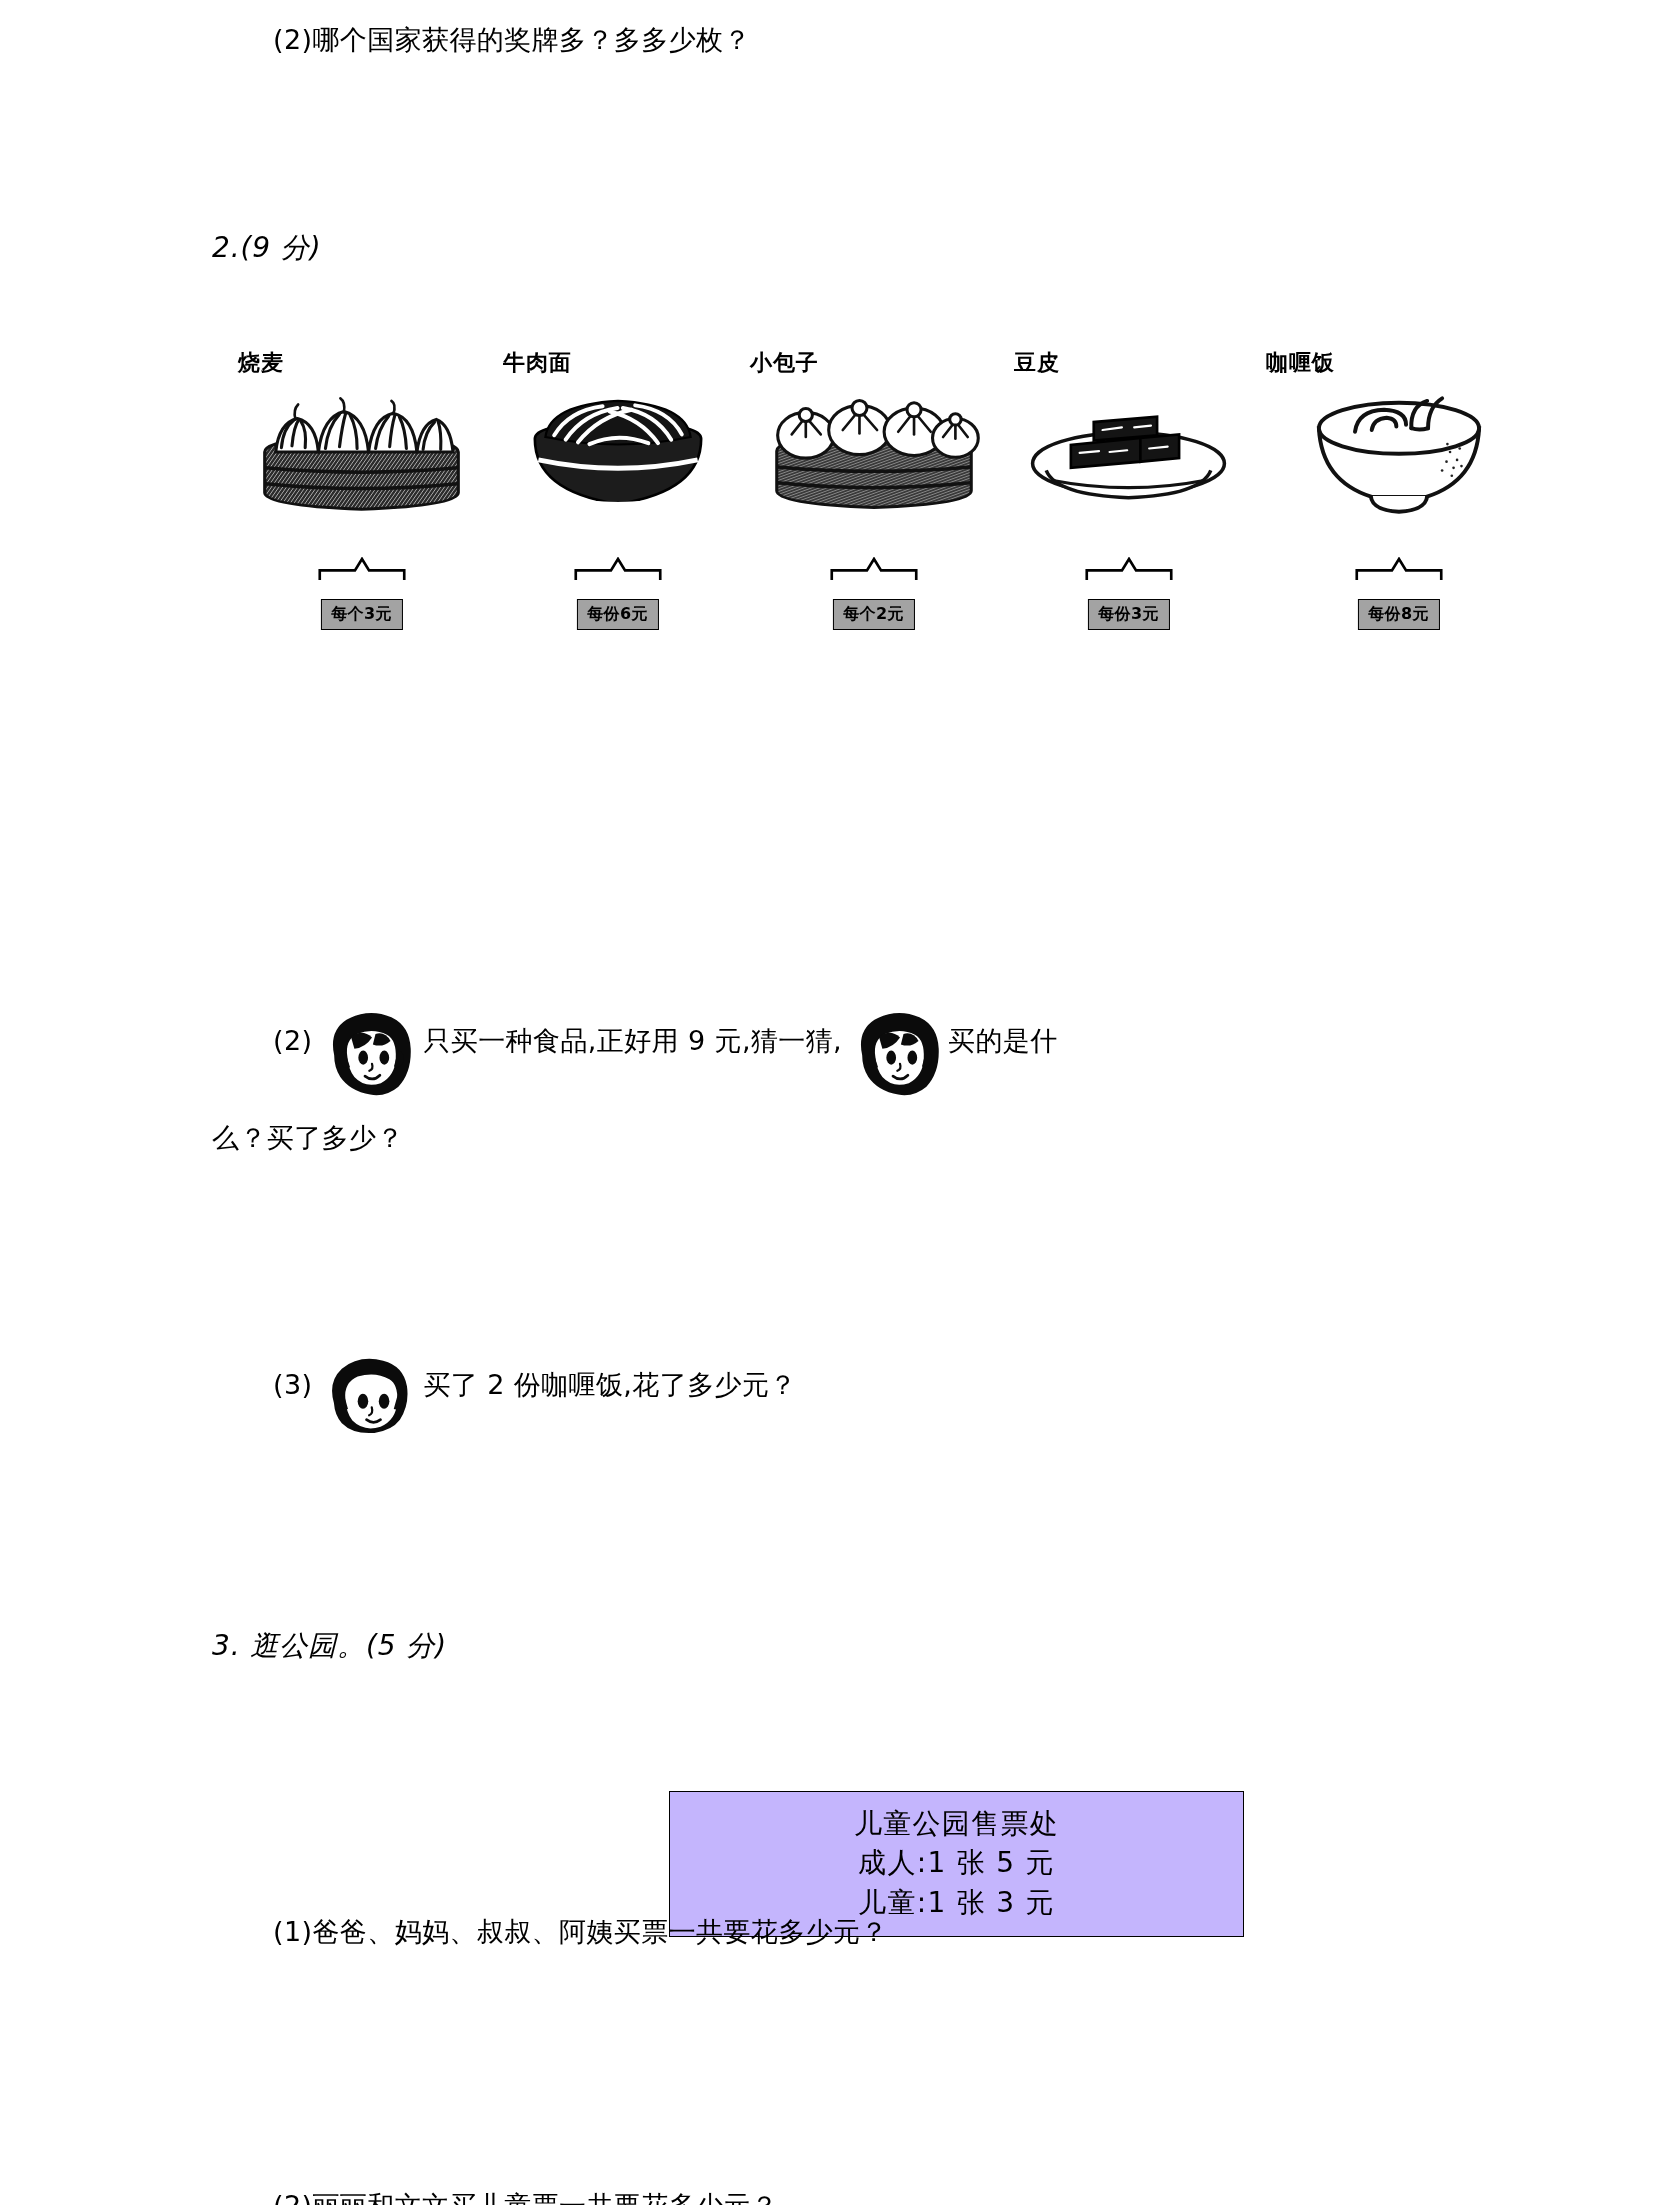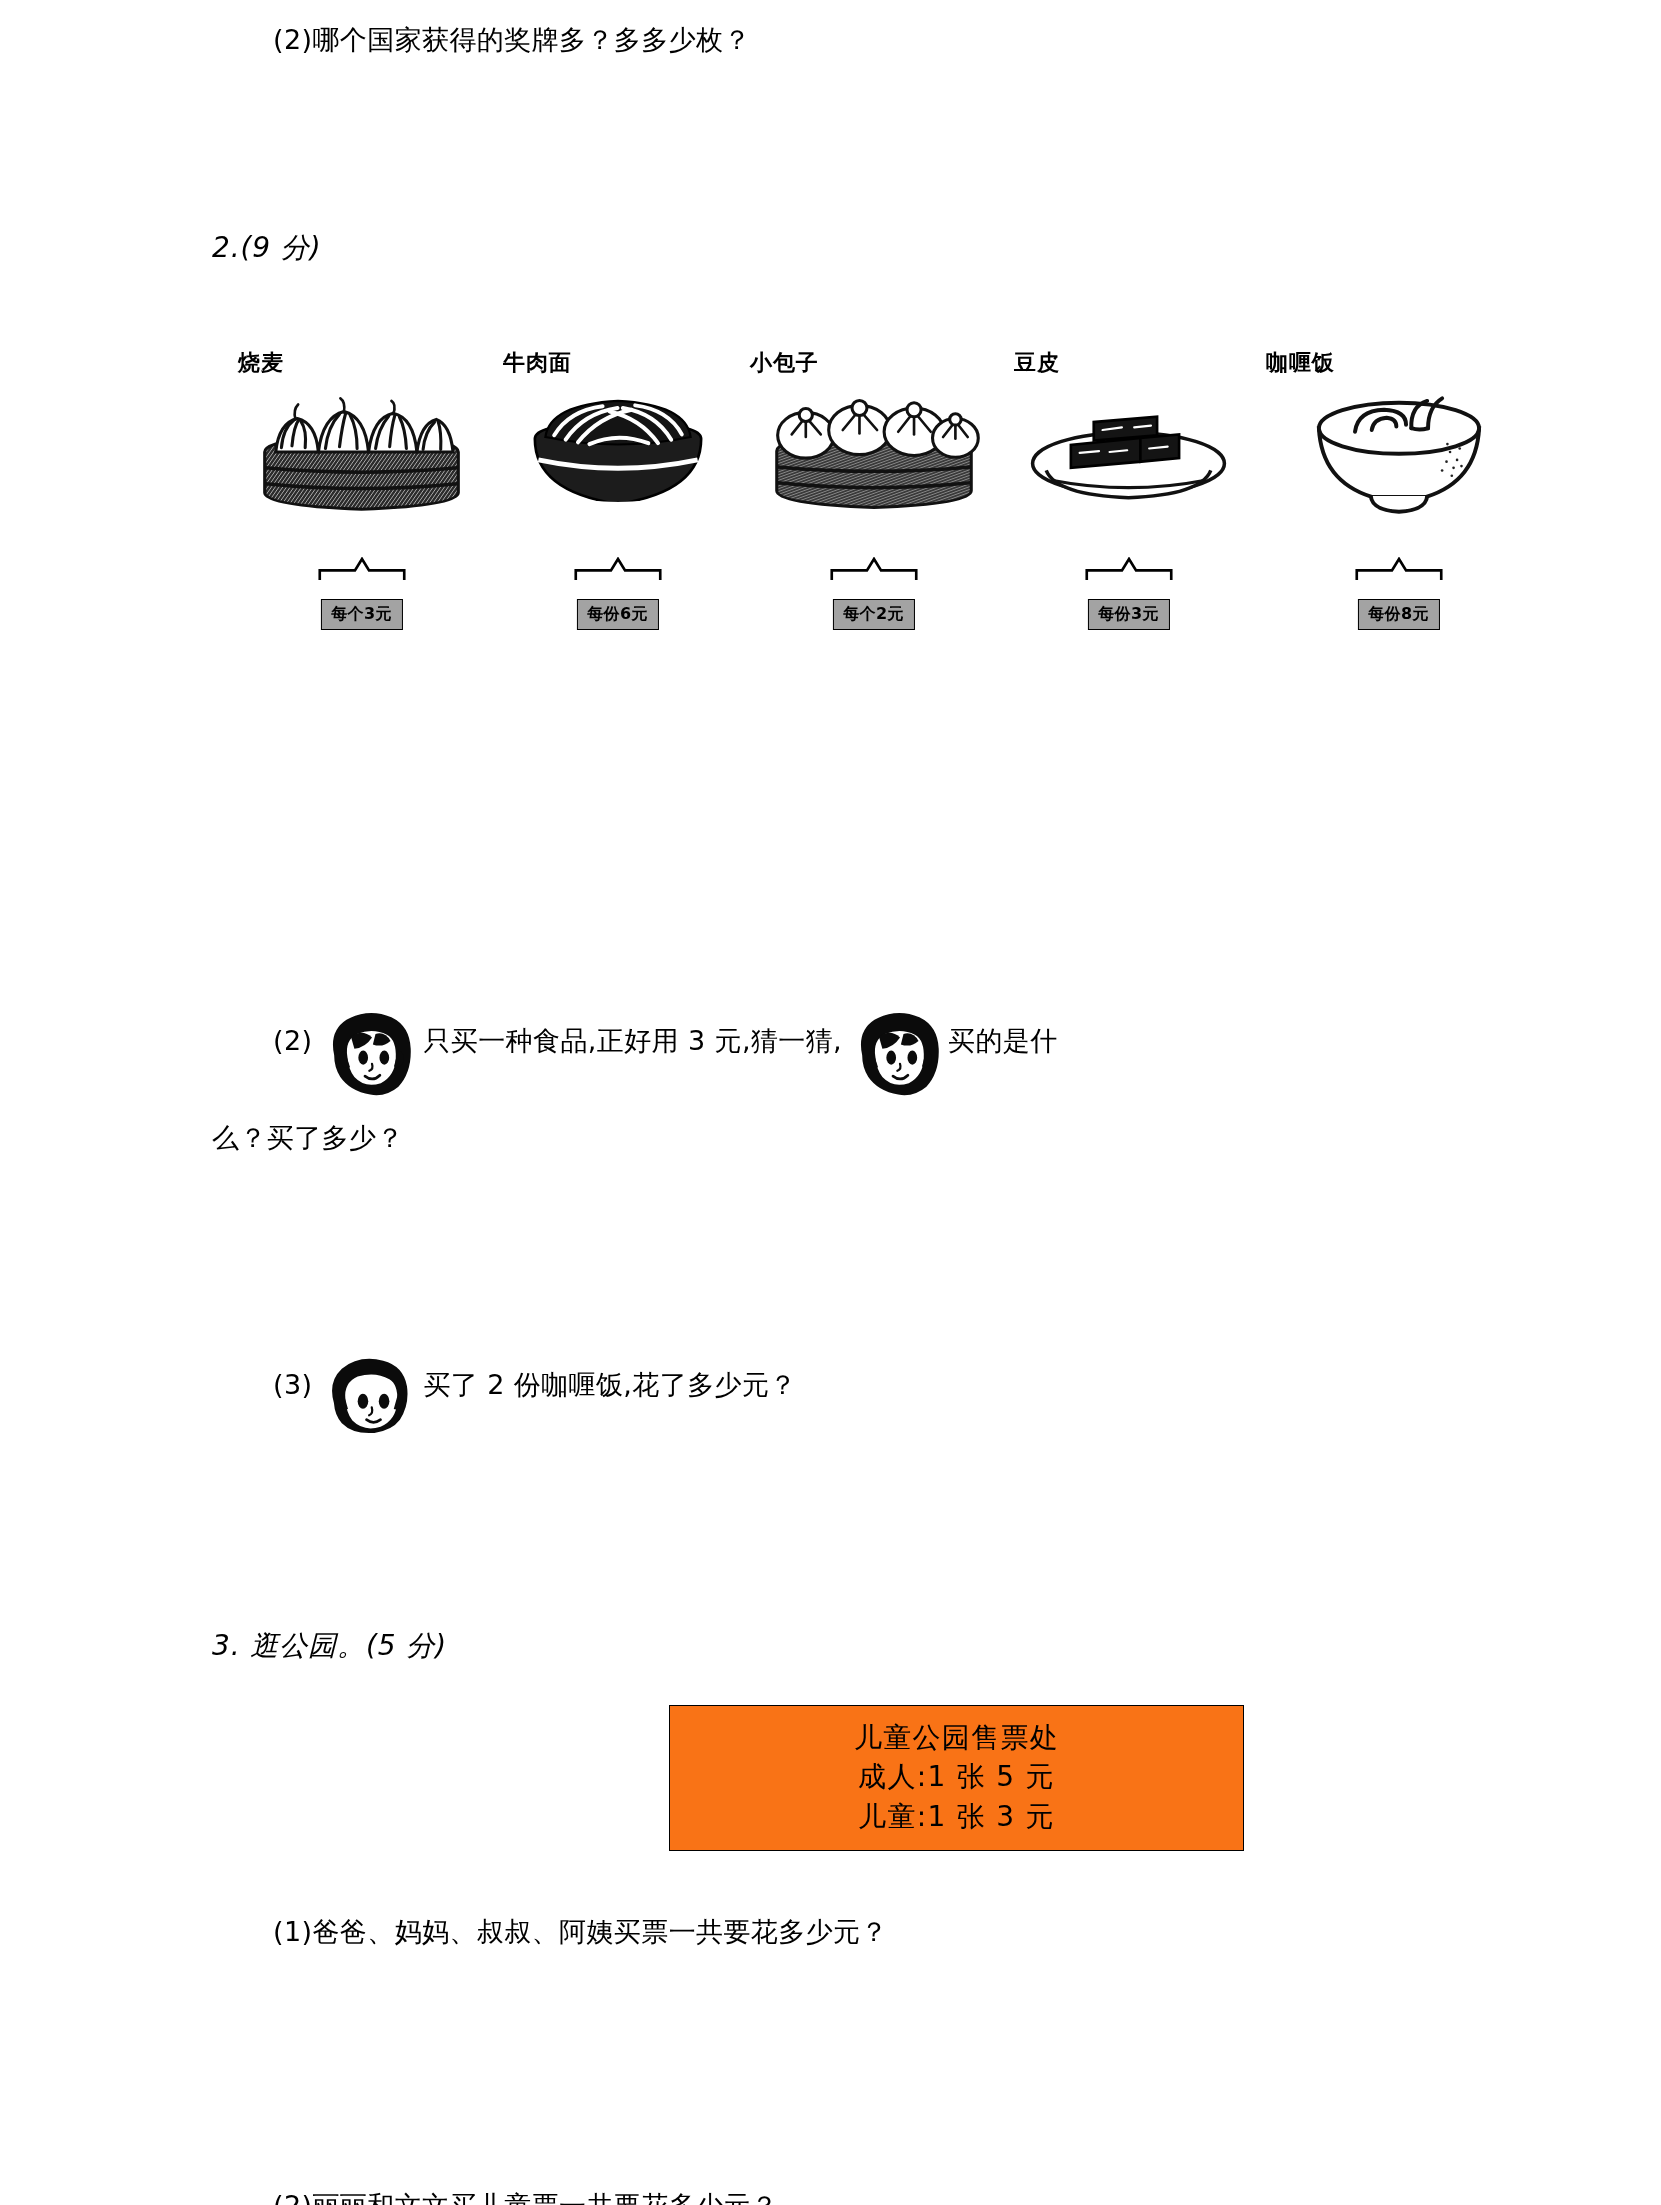--- a/index.html
+++ b/index.html
@@ -55,25 +55,25 @@
     letter-spacing:0.4px;
     white-space:nowrap;
     background:#a3a3a3;
     line-height:1;
   }
   .leader{position:absolute;left:50%;transform:translateX(-50%);bottom:48px;}
 
   
   .ticket{
     position:absolute;
-    left:669px;top:1705px;
+    left:669px;top:1791px;
     width:573px;
     border:1.8px solid #000;
     padding:11.5px 0 13.2px 0;
-    background:#f97316;
+    background:#c4b5fd;
     text-align:center;
   }
   .ticket div{
     font-size:28px;
     line-height:1.42;
     letter-spacing:1.3px;
     font-family:"DejaVu Sans","Liberation Sans",sans-serif;
     white-space:nowrap;
   }
 
@@ -300,21 +300,21 @@
         <path d="M108 52 q22 -6 34 16 q-18 16 -40 8 Z" fill="#0b0b0b"></path>
         <ellipse cx="80" cy="106" rx="11" ry="16" fill="#0b0b0b"></ellipse>
         <ellipse cx="128" cy="106" rx="11" ry="16" fill="#0b0b0b"></ellipse>
         <path d="M100 120 q4 12 -6 16" fill="none" stroke="#0b0b0b" stroke-width="5" stroke-linecap="round"></path>
         <path d="M84 148 q18 14 34 -2" fill="none" stroke="#0b0b0b" stroke-width="6" stroke-linecap="round"></path>
         <path d="M38 90 q-18 10 -8 30 q8 14 20 8" fill="#0b0b0b"></path>
         <path d="M160 88 q18 10 10 30 q-8 14 -20 8" fill="#0b0b0b"></path>
       </svg>
     </span>
     <span style="display:inline-block;width:84px;"></span>
-    <span>只买一种食品,正好用 3 元,猜一猜,</span>
+    <span>只买一种食品,正好用 9 元,猜一猜,</span>
     <span class="face">
       <svg width="88" height="88" viewBox="0 0 200 200" style="position:relative;top:-54px;left:5.3px;">
         <path d="M14 100 Q2 46 42 20 Q92 -8 144 14 Q186 34 188 86 Q190 140 160 172 Q132 196 96 190 Q50 182 28 150 Q14 128 14 100 Z" fill="#0b0b0b"></path>
         <path d="M44 104 Q38 66 66 52 Q102 38 134 54 Q156 66 154 108 Q152 148 120 164 Q84 176 60 150 Q46 132 44 104 Z" fill="#fff"></path>
         <path d="M52 58 q26 -18 48 2 q-14 22 -40 26 Z" fill="#0b0b0b"></path>
         <path d="M108 52 q22 -6 34 16 q-18 16 -40 8 Z" fill="#0b0b0b"></path>
         <ellipse cx="80" cy="106" rx="11" ry="16" fill="#0b0b0b"></ellipse>
         <ellipse cx="128" cy="106" rx="11" ry="16" fill="#0b0b0b"></ellipse>
         <path d="M100 120 q4 12 -6 16" fill="none" stroke="#0b0b0b" stroke-width="5" stroke-linecap="round"></path>
         <path d="M84 148 q18 14 34 -2" fill="none" stroke="#0b0b0b" stroke-width="6" stroke-linecap="round"></path>

